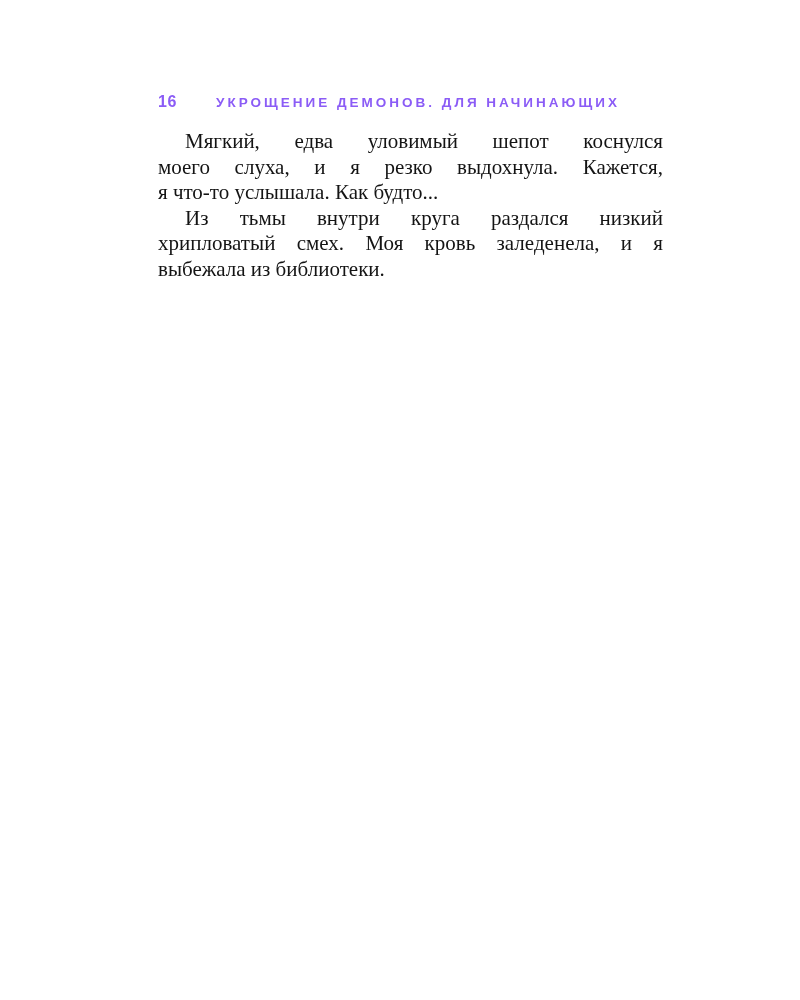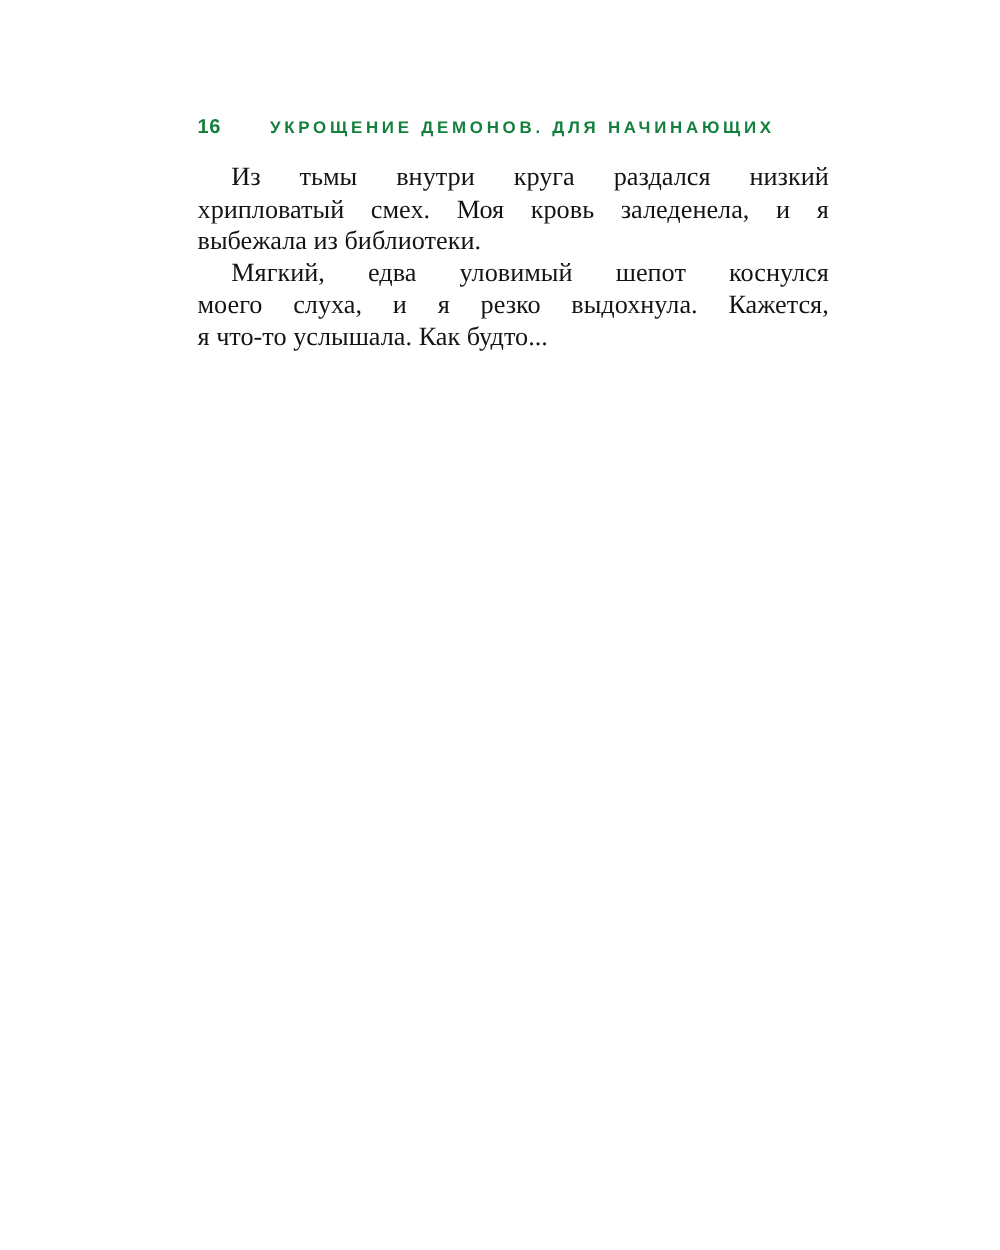--- a/index.html
+++ b/index.html
@@ -21,21 +21,21 @@
 
   
   .page-header {
     position: absolute;
     left: 158px;
     top: 93px;
     width: 505px;
     display: flex;
     align-items: baseline;
     font-family: "Liberation Sans", "DejaVu Sans", sans-serif;
-    color: #15803d;
+    color: #8b5cf6;
   }
 
   .page-number {
     width: 58px;
     flex: 0 0 58px;
     font-size: 16px;
     font-weight: 700;
     letter-spacing: 0.5px;
     text-align: left;
   }
@@ -84,26 +84,26 @@
 <div class="book-page">
 
   <div class="page-header">
     <div class="page-number">16</div>
     <div class="running-head">УКРОЩЕНИЕ ДЕМОНОВ. ДЛЯ НАЧИНАЮЩИХ</div>
   </div>
 
   <div class="body-text">
 
     <div class="paragraph">
+      <div class="text-line just indent">Мягкий, едва уловимый шепот коснулся</div>
+      <div class="text-line just">моего слуха, и я резко выдохнула. Кажется,</div>
+      <div class="text-line">я что-то услышала. Как будто...</div>
+    </div>
+
+    <div class="paragraph">
       <div class="text-line just indent">Из тьмы внутри круга раздался низкий</div>
       <div class="text-line just">хрипловатый смех. Моя кровь заледенела, и я</div>
       <div class="text-line">выбежала из библиотеки.</div>
-    </div>
-
-    <div class="paragraph">
-      <div class="text-line just indent">Мягкий, едва уловимый шепот коснулся</div>
-      <div class="text-line just">моего слуха, и я резко выдохнула. Кажется,</div>
-      <div class="text-line">я что-то услышала. Как будто...</div>
     </div>
 
   </div>
 
 </div>
 
 </body></html>

